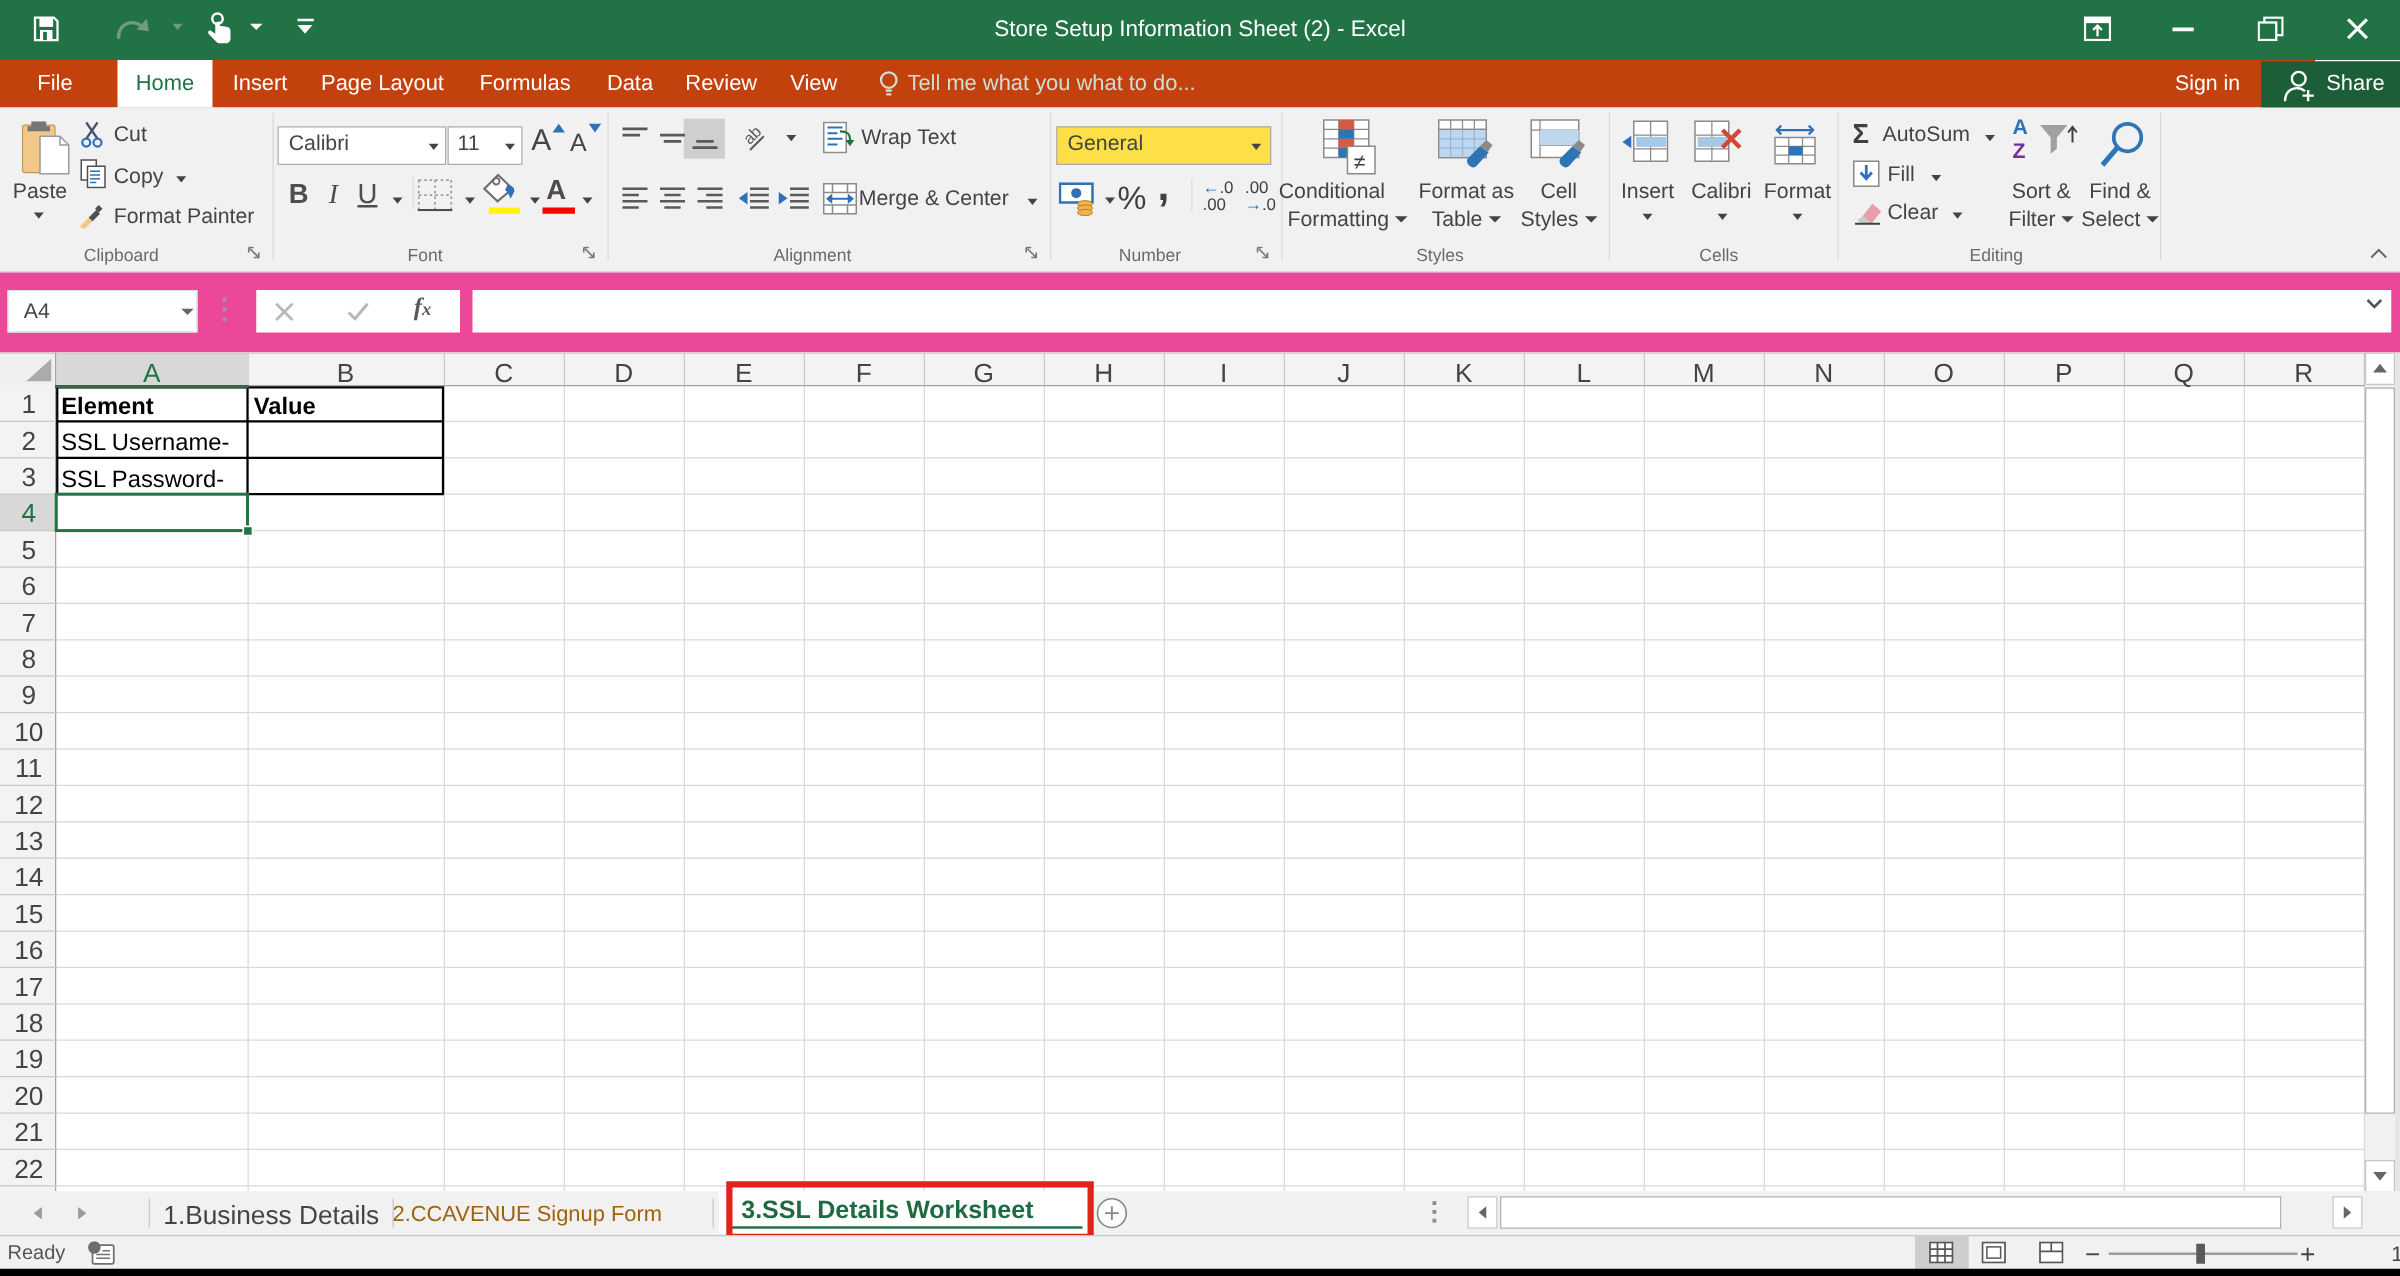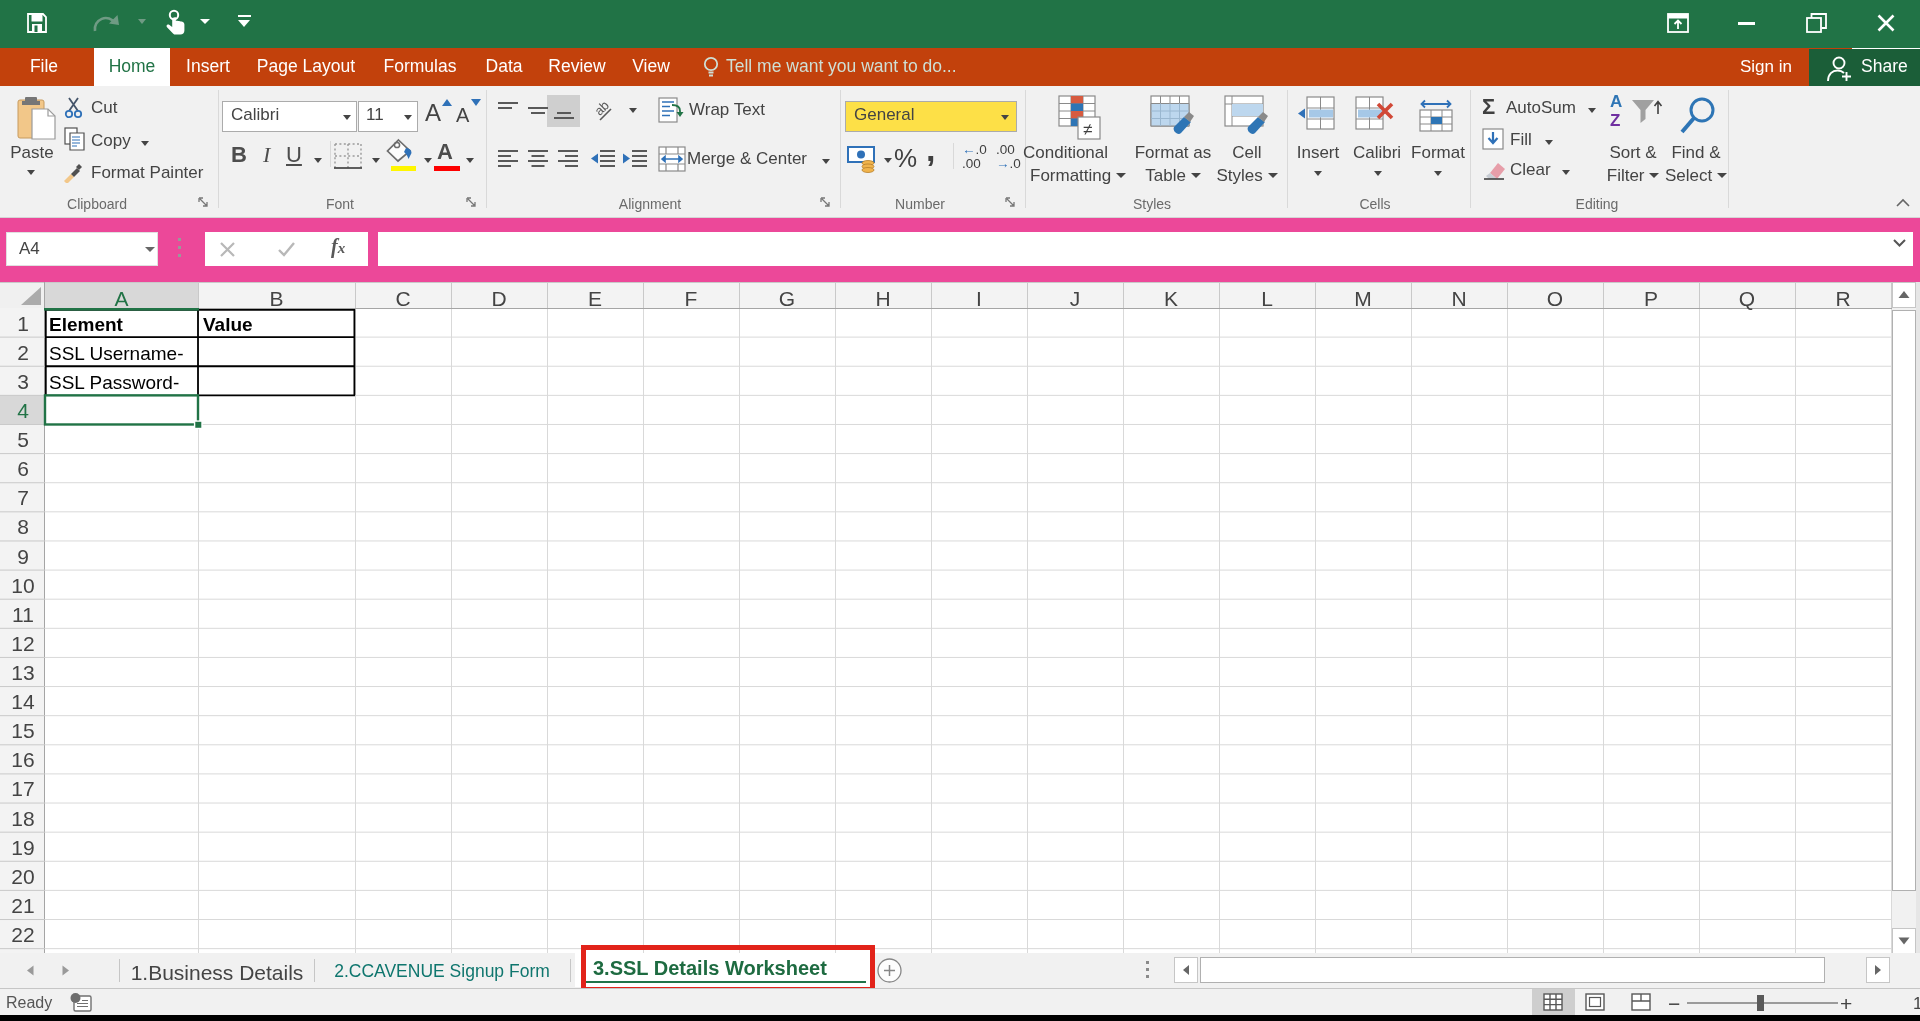--- a/index.html
+++ b/index.html
@@ -43,20 +43,21 @@
 
   <svg class="abs" style="left:163px;top:9px" width="24" height="27" viewBox="0 0 24 27">
     <circle cx="11" cy="6" r="4.2" fill="none" stroke="#fff" stroke-width="2"></circle>
     <path d="M9.2 9 v9 l-3.4 -2.4 c-1.8 -0.8 -3 1.2 -1.8 2.6 l6 6.2 c0.8 0.8 1.6 1.2 3 1.2 h4.4 c2.4 0 4 -1.6 4 -4 v-6 c0 -2.6 -2.2 -3 -4.4 -3.4 c-1.6 -0.4 -4 -0.6 -4.2 -0.4 v-3.8" fill="#fff"></path>
   </svg>
   <div class="abs" style="left:200px;top:19px;width:0;height:0;border-left:5px solid transparent;border-right:5px solid transparent;border-top:5.5px solid #fff"></div>
 
   <div class="abs" style="left:238px;top:15px;width:13px;height:2px;background:#fff"></div>
   <div class="abs" style="left:238px;top:20px;width:0;height:0;border-left:6.5px solid transparent;border-right:6.5px solid transparent;border-top:7px solid #fff"></div>
 
+  <div class="abs" style="left:0;top:13px;width:1920px;text-align:center;color:#fff;font-size:18px;">Store Setup Information Sheet (2) - Excel</div>
 
   <svg class="abs" style="left:1667px;top:13px" width="22" height="20" viewBox="0 0 22 20">
     <rect x="1" y="1" width="20" height="18" fill="none" stroke="#fff" stroke-width="1.8"></rect>
     <rect x="1" y="1" width="20" height="4.5" fill="#fff"></rect>
     <path d="M11 16 v-8 M7.5 11 l3.5 -3.5 l3.5 3.5" fill="none" stroke="#fff" stroke-width="1.8"></path>
   </svg>
   <div class="abs" style="left:1738px;top:22px;width:17px;height:2.5px;background:#fff"></div>
   <svg class="abs" style="left:1806px;top:13px" width="21" height="20" viewBox="0 0 21 20">
     <rect x="1" y="5" width="14" height="14" fill="none" stroke="#fff" stroke-width="1.8"></rect>
     <path d="M5.5 5 v-4 h14.5 v14 h-4.5" fill="none" stroke="#fff" stroke-width="1.8"></path>
@@ -71,21 +72,21 @@
   <div class="tab" style="left:170px;width:76px;">Insert</div>
   <div class="tab" style="left:246px;width:120px;">Page Layout</div>
   <div class="tab" style="left:366px;width:108px;">Formulas</div>
   <div class="tab" style="left:474px;width:60px;">Data</div>
   <div class="tab" style="left:534px;width:86px;">Review</div>
   <div class="tab" style="left:620px;width:62px;">View</div>
   <svg class="abs" style="left:702px;top:8px" width="18" height="24" viewBox="0 0 18 24">
     <circle cx="9" cy="8" r="6.2" fill="none" stroke="#cfdfd5" stroke-width="1.8"></circle>
     <path d="M6.5 16.5 h5 M7 19.5 h4" stroke="#cfdfd5" stroke-width="1.8"></path>
   </svg>
-  <div class="tab" style="left:726px;width:240px;text-align:left;color:#cfdfd5;">Tell me want you want to do...</div>
+  <div class="tab" style="left:726px;width:240px;text-align:left;color:#cfdfd5;">Tell me what you what to do...</div>
   <div class="tab" style="left:1733px;width:66px;font-size:17px;">Sign in</div>
   <div class="abs" style="left:1809px;top:1px;width:111px;height:38px;background:#1b5e38;">
     <svg class="abs" style="left:16px;top:6px" width="30" height="28" viewBox="0 0 30 28">
       <circle cx="14" cy="8" r="5.5" fill="none" stroke="#fff" stroke-width="1.9"></circle>
       <path d="M3 26 c0 -7 4.5 -10.5 9.5 -10.5 c3 0 5 1 6.5 2.5" fill="none" stroke="#fff" stroke-width="1.9"></path>
       <path d="M21.5 17 v9 M17 21.5 h9" stroke="#fff" stroke-width="1.9"></path>
     </svg>
     <div class="abs" style="left:52px;top:7px;color:#fff;font-size:17.5px;">Share</div>
   </div>
 </div>
@@ -518,21 +519,21 @@
 <div class="abs" id="tabbar">
   <svg class="abs" style="left:24px;top:11px" width="12" height="13" viewBox="0 0 12 13">
       <path d="M9.5 1.5 L3 6.5 L9.5 11.5 z" fill="#9a9a9a"></path>
     </svg>
   <svg class="abs" style="left:60px;top:11px" width="12" height="13" viewBox="0 0 12 13">
       <path d="M2.5 1.5 L9 6.5 L2.5 11.5 z" fill="#9a9a9a"></path>
     </svg>
   <div class="abs" style="left:119px;top:6px;width:1px;height:23px;background:#c6c6c6;"></div>
   <div class="abs" style="left:120px;top:8px;width:194px;text-align:center;font-size:21px;color:#444;">1.Business Details</div>
   <div class="abs" style="left:314px;top:6px;width:1px;height:23px;background:#c6c6c6;"></div>
-  <div class="abs" style="left:314px;top:8px;width:256px;text-align:center;font-size:17.5px;color:#0f766e;">2.CCAVENUE Signup Form</div>
+  <div class="abs" style="left:314px;top:8px;width:256px;text-align:left;font-size:17.5px;color:#a16207;">2.CCAVENUE Signup Form</div>
   <div class="abs" style="left:570px;top:6px;width:1px;height:23px;background:#c6c6c6;"></div>
   <div class="abs" style="left:575px;top:0;width:297px;height:34px;background:#fff;"></div>
   <div class="abs" style="left:583px;top:27.5px;width:283px;height:2.5px;background:#21734a;"></div>
   <div class="abs" style="left:593px;top:4px;width:297px;text-align:left;font-size:20px;font-weight:bold;color:#1e6b41;">3.SSL Details Worksheet</div>
   <div class="abs" style="left:581px;top:-8px;width:294px;height:47px;border:5.5px solid #e2231a;"></div>
   <svg class="abs" style="left:876px;top:4px" width="27" height="27" viewBox="0 0 27 27">
     <circle cx="13.5" cy="13.5" r="11.5" fill="#fdfdfd" stroke="#868686" stroke-width="1.3"></circle>
     <path d="M13.5 8 v11 M8 13.5 h11" stroke="#868686" stroke-width="1.5"></path>
   </svg>
   <div class="abs" style="left:1146px;top:8px;width:3px;height:3px;background:#8a8a8a;box-shadow:0 7px 0 #8a8a8a, 0 14px 0 #8a8a8a;"></div>

